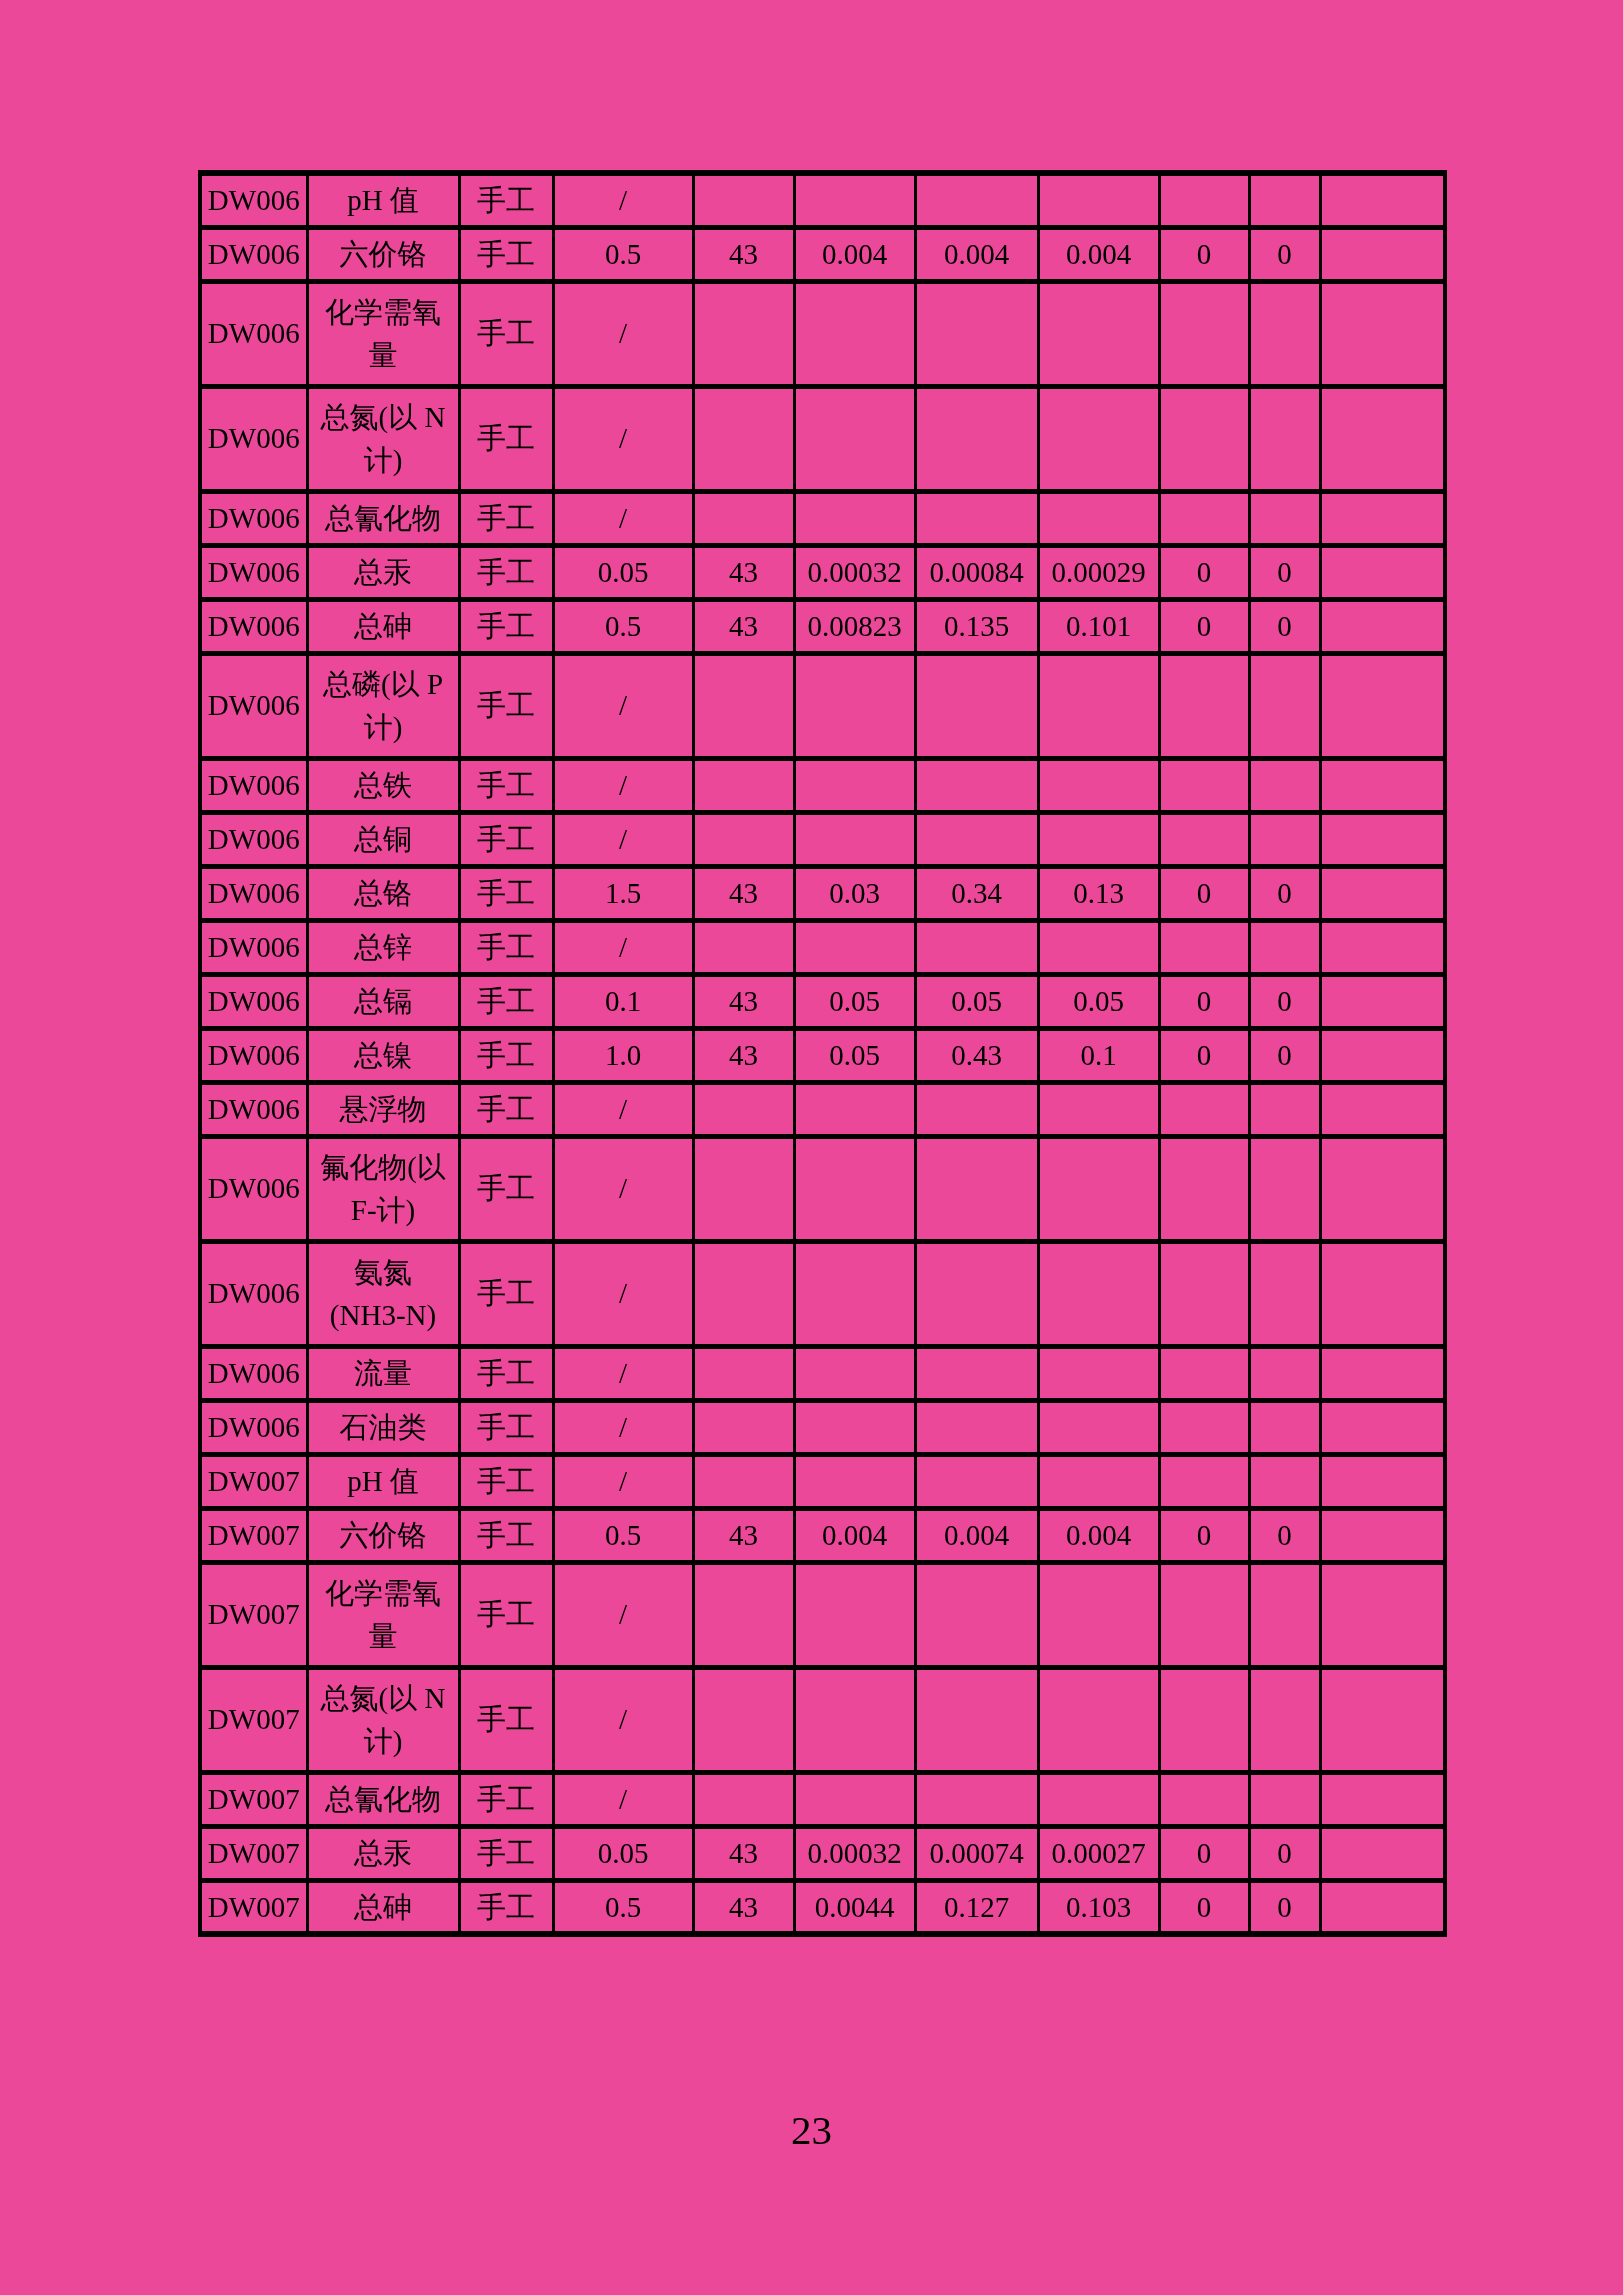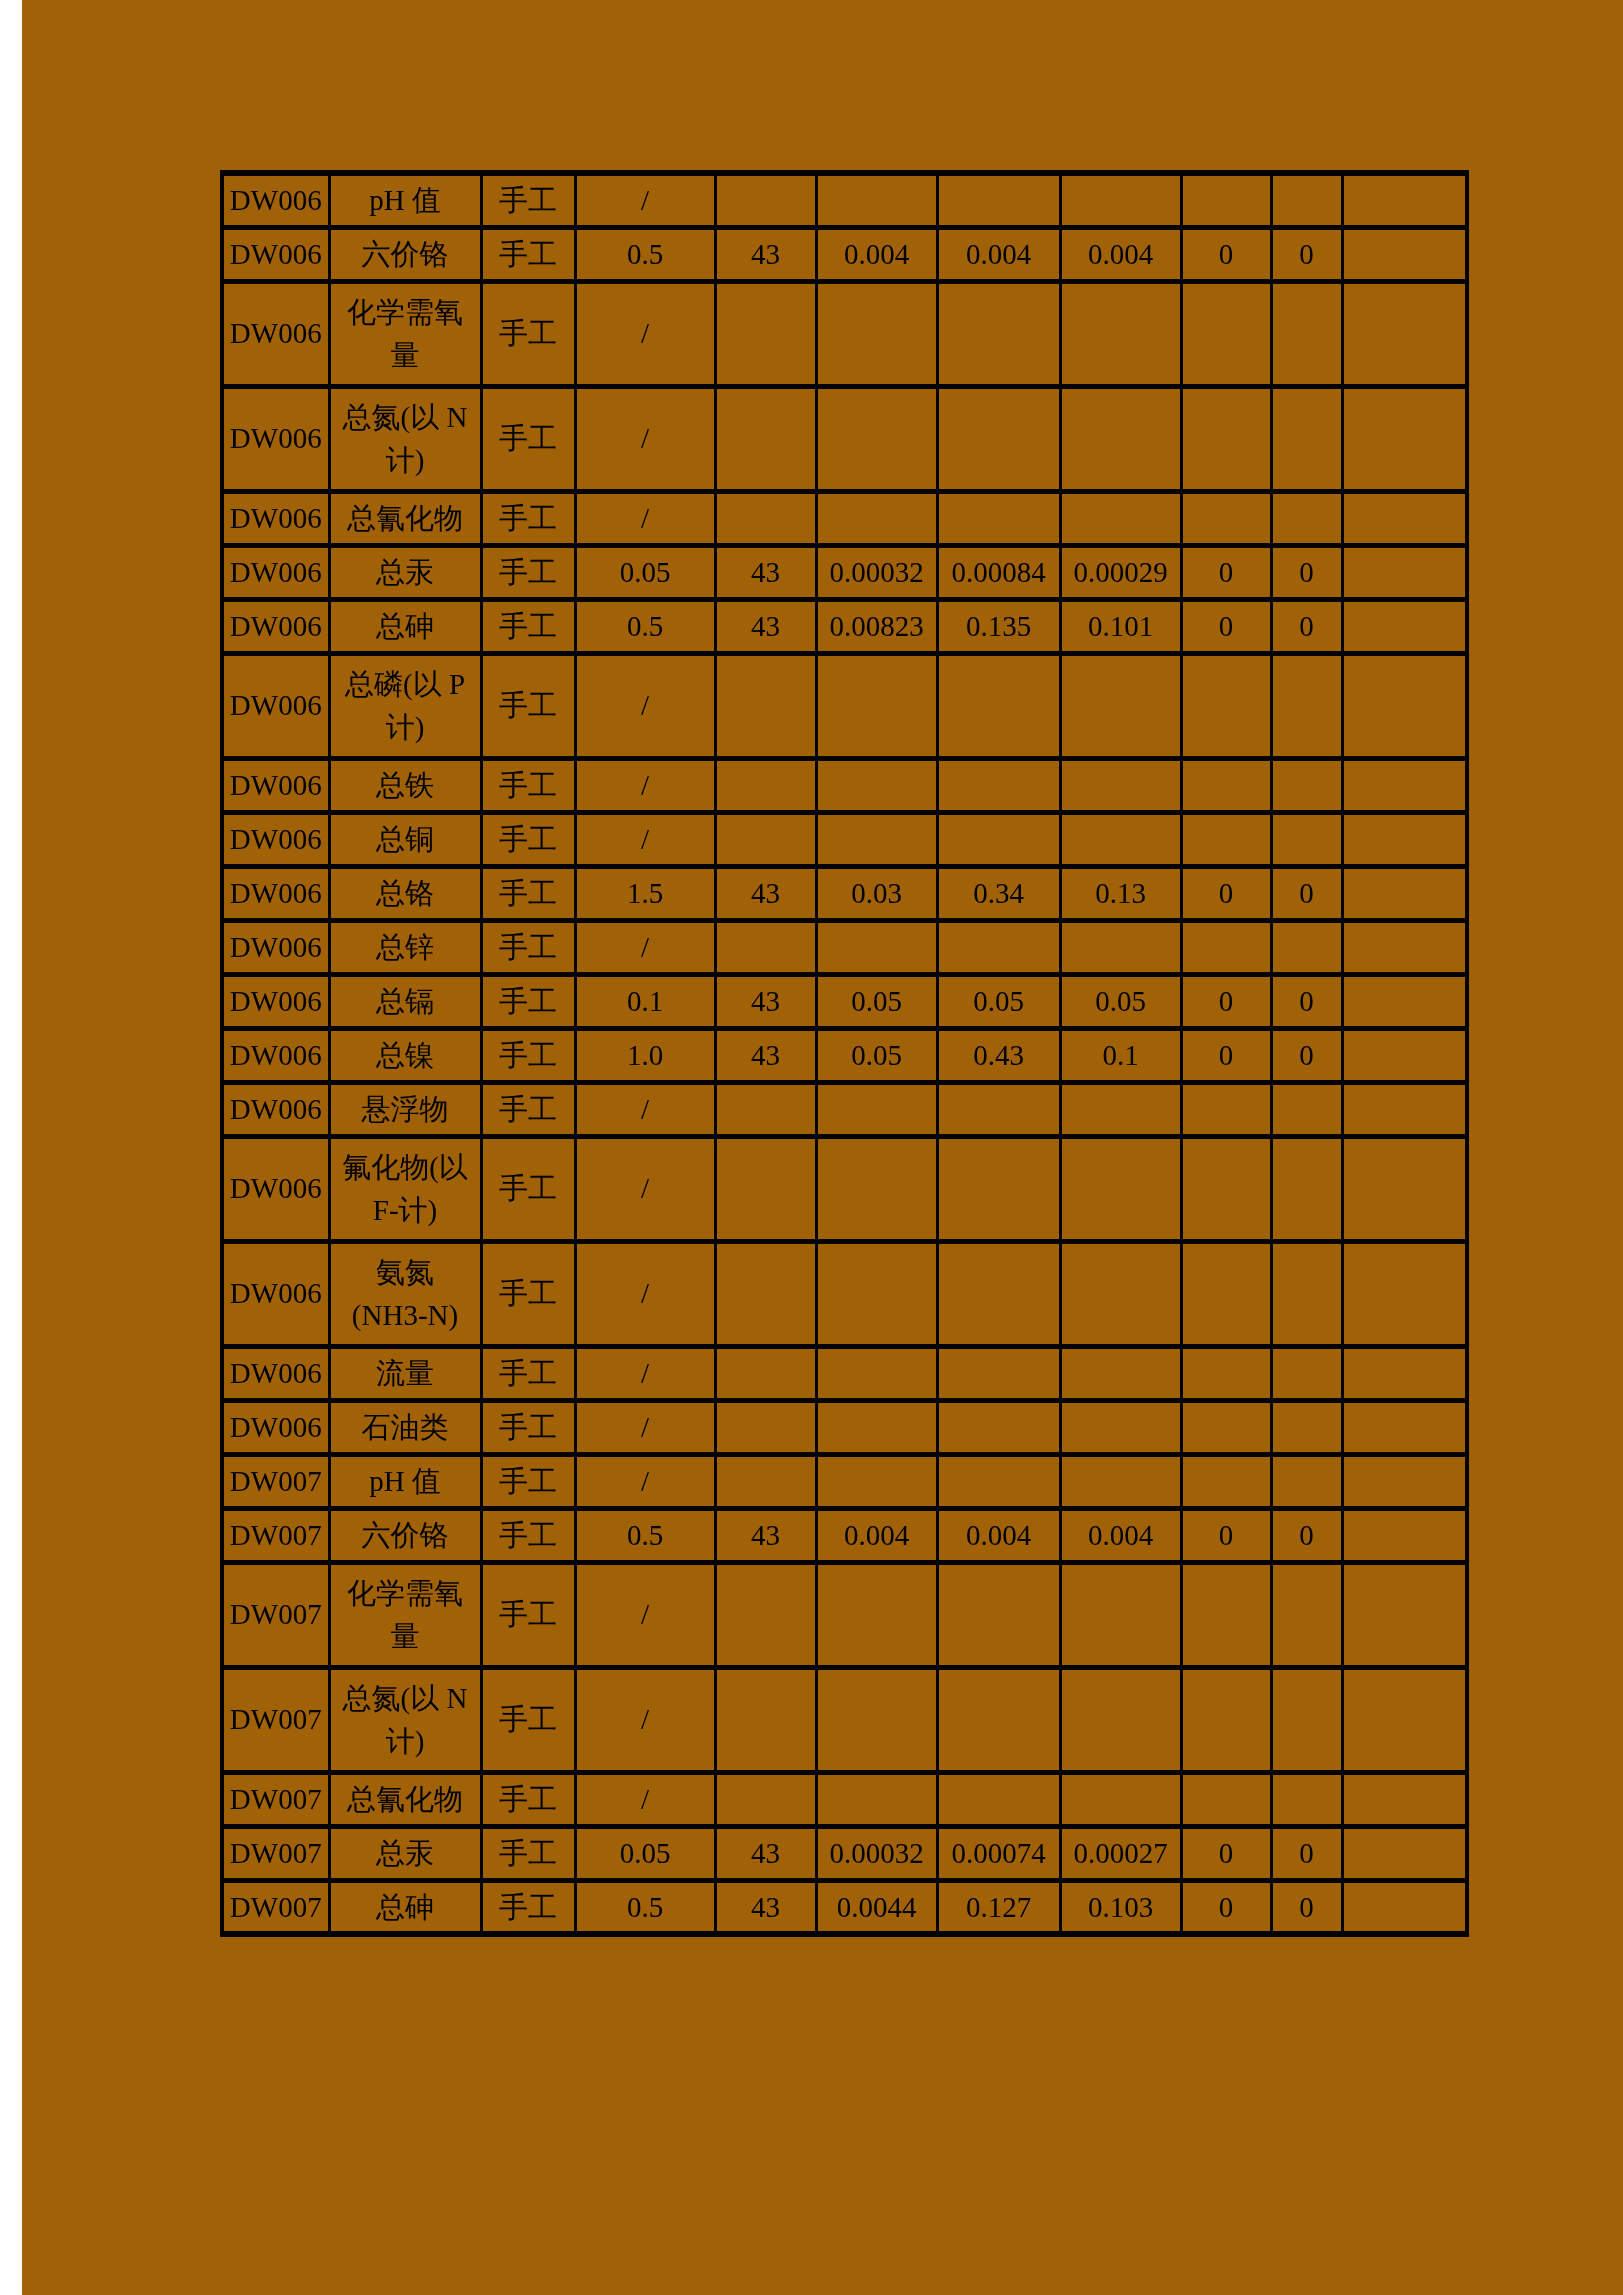--- a/index.html
+++ b/index.html
@@ -10,23 +10,22 @@
     width: 1623px;
     height: 2295px;
     position: relative;
     background: #ffffff;
     color: #000000;
     font-family: "Liberation Serif", "DejaVu Serif", serif;
   }
   .sheet {
     position: absolute;
     inset: 0;
-    background: #a16207;
+    background: #ec4899;
     overflow: hidden;
-    margin-left: 22px;
   }
   table.report {
     position: absolute;
     left: 198px;
     top: 170px;
     width: 1244px;
     table-layout: fixed;
     border-collapse: collapse;
     border-top: 6.1px solid #000;
     border-bottom: 6.1px solid #000;
@@ -419,15 +418,16 @@
           <td>0.0044</td>
           <td>0.127</td>
           <td>0.103</td>
           <td>0</td>
           <td>0</td>
           <td></td>
         </tr>
       </tbody>
   </table>
 
+  <div class="page-number">23</div>
 
 </div>
 
 
 </body></html>

